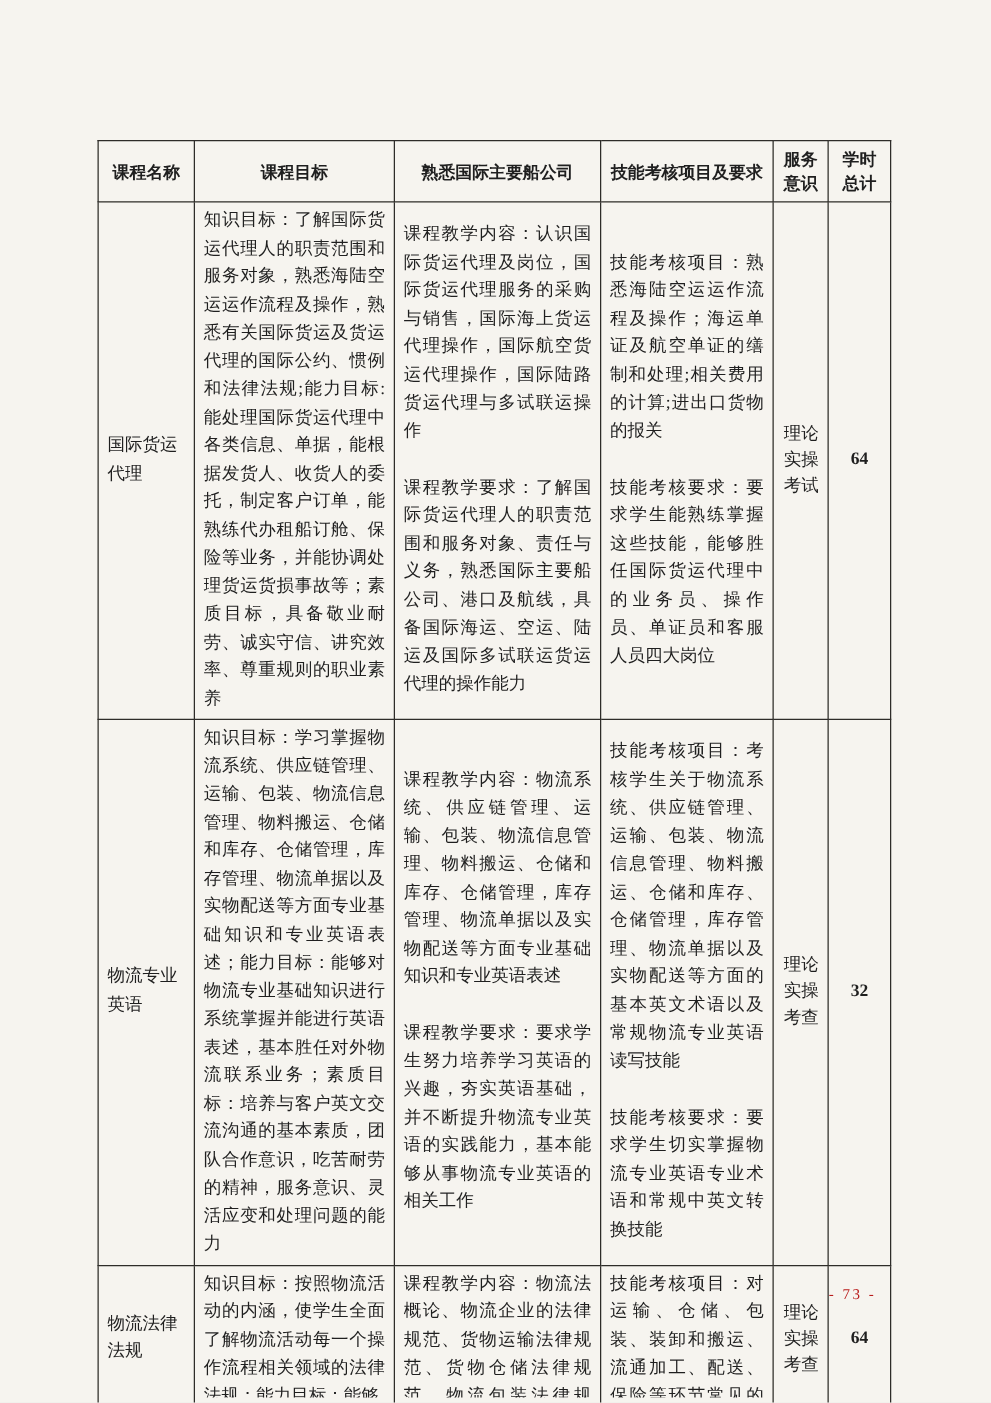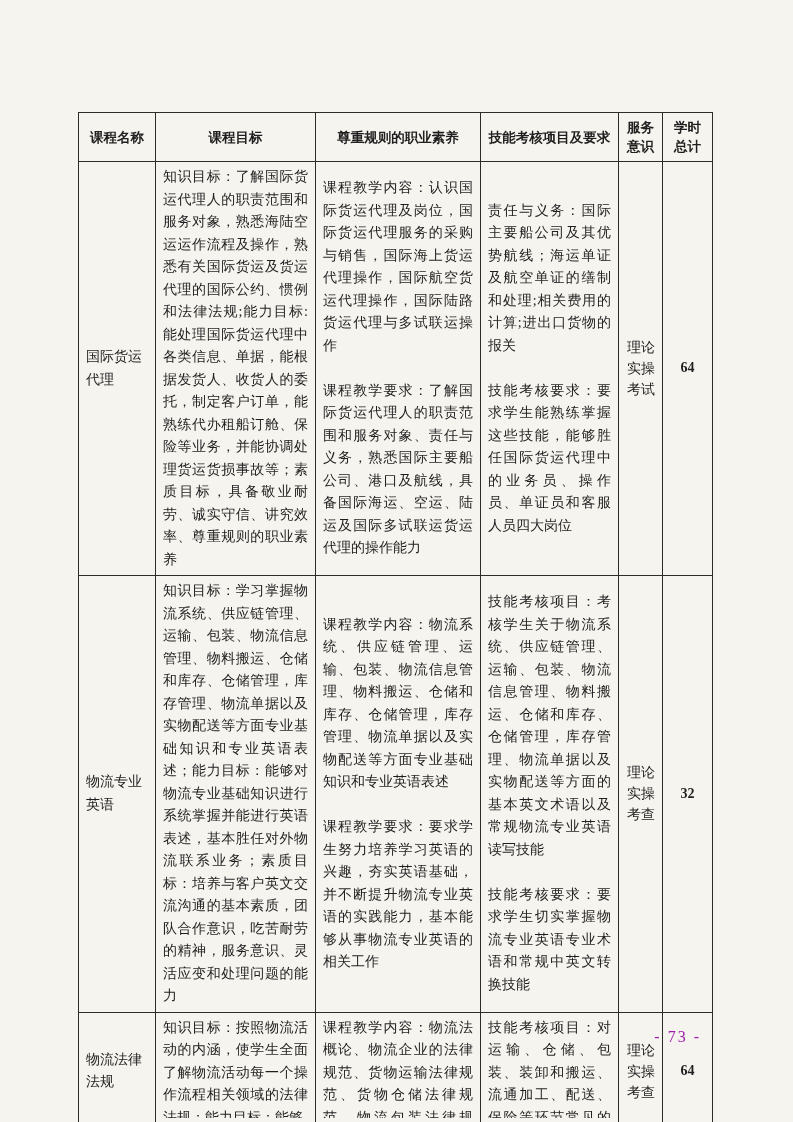--- a/index.html
+++ b/index.html
@@ -36,21 +36,21 @@
   tr.r1 > td { height:378px; }
   tr.r2 > td { height:383px; }
   tr.r3 > td { height:109px; vertical-align:top; }
   tr.r3 td.c-method, tr.r3 td.c-hours, tr.r3 td.c-name { vertical-align:middle; }
   .clip { max-height:101px; overflow:hidden; }
   p.cellp { margin:0; }
   p.cellp + p.cellp { margin-top:22.5px; }
   
   .pagenum {
     position:absolute; top:1028px; right:92px;
-    font-size:16px; letter-spacing:2px; color:#a21caf;
+    font-size:12px; letter-spacing:2px; color:#b91c1c;
   }
 </style>
 </head>
 <body>
 
 <div class="page">
 
 
   <table class="course">
     <colgroup>
@@ -58,38 +58,38 @@
         <col style="width:160px">
         <col style="width:165px">
       <col style="width:138px">
         <col style="width:44px">
         <col style="width:50px">
     </colgroup>
     <thead>
       <tr>
         <th>课程名称</th>
         <th>课程目标</th>
-        <th>尊重规则的职业素养</th>
+        <th>熟悉国际主要船公司</th>
         <th>技能考核项目及要求</th>
         <th>服务意识</th>
         <th>学时总计</th>
       </tr>
     </thead>
     <tbody>
       <tr class="r1">
         <td class="c-name">国际货运代理</td>
         <td class="c-text">
           <p class="cellp">知识目标：了解国际货运代理人的职责范围和服务对象，熟悉海陆空运运作流程及操作，熟悉有关国际货运及货运代理的国际公约、惯例和法律法规;能力目标:能处理国际货运代理中各类信息、单据，能根据发货人、收货人的委托，制定客户订单，能熟练代办租船订舱、保险等业务，并能协调处理货运货损事故等；素质目标，具备敬业耐劳、诚实守信、讲究效率、尊重规则的职业素养</p>
         </td>
         <td class="c-text">
           <p class="cellp">课程教学内容：认识国际货运代理及岗位，国际货运代理服务的采购与销售，国际海上货运代理操作，国际航空货运代理操作，国际陆路货运代理与多试联运操作</p>
           <p class="cellp">课程教学要求：了解国际货运代理人的职责范围和服务对象、责任与义务，熟悉国际主要船公司、港口及航线，具备国际海运、空运、陆运及国际多试联运货运代理的操作能力</p>
         </td>
         <td class="c-text">
-          <p class="cellp">责任与义务：国际主要船公司及其优势航线；海运单证及航空单证的缮制和处理;相关费用的计算;进出口货物的报关</p>
+          <p class="cellp">技能考核项目：熟悉海陆空运运作流程及操作；海运单证及航空单证的缮制和处理;相关费用的计算;进出口货物的报关</p>
           <p class="cellp">技能考核要求：要求学生能熟练掌握这些技能，能够胜任国际货运代理中的业务员、操作员、单证员和客服人员四大岗位</p>
         </td>
         <td class="c-method">理论实操考试</td>
         <td class="c-hours">64</td>
       </tr>
 
       <tr class="r2">
         <td class="c-name">物流专业英语</td>
         <td class="c-text">
           <p class="cellp">知识目标：学习掌握物流系统、供应链管理、运输、包装、物流信息管理、物料搬运、仓储和库存、仓储管理，库存管理、物流单据以及实物配送等方面专业基础知识和专业英语表述；能力目标：能够对物流专业基础知识进行系统掌握并能进行英语表述，基本胜任对外物流联系业务；素质目标：培养与客户英文交流沟通的基本素质，团队合作意识，吃苦耐劳的精神，服务意识、灵活应变和处理问题的能力</p>

